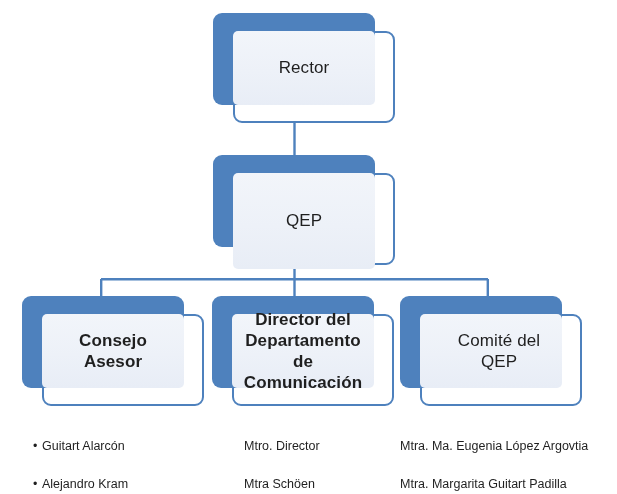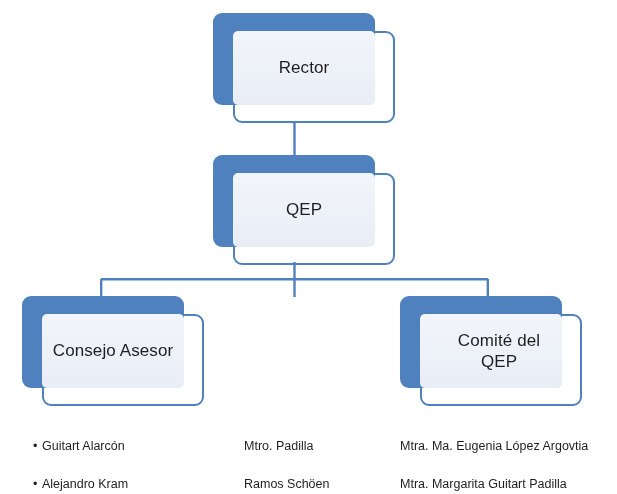--- a/index.html
+++ b/index.html
@@ -118,52 +118,61 @@
     <div class="shadow-rect" style="width:162px; height:92px;"></div>
     <div class="outline-rect" style="left:20px; top:18px; width:162px; height:92px;"></div>
     <div class="face-rect" style="left:20px; top:18px; width:142px; height:74px;">
       <div class="label">Rector</div>
     </div>
   </div>
 
   <div class="node" style="left:213px; top:155px; width:182px; height:110px;">
     <div class="shadow-rect" style="width:162px; height:92px;"></div>
     <div class="outline-rect" style="left:20px; top:18px; width:162px; height:92px;"></div>
-    <div class="face-rect" style="left:20px; top:18px; width:142px; height:74px;">
+    <div class="face-rect" style="left:20px; top:18px; width:142px; height:96px;">
       <div class="label">QEP</div>
     </div>
   </div>
 
   <div class="node" style="left:22px; top:296px; width:182px; height:110px;">
     <div class="shadow-rect" style="width:162px; height:92px;"></div>
     <div class="outline-rect" style="left:20px; top:18px; width:162px; height:92px;"></div>
-    <div class="face-rect" style="left:20px; top:18px; width:142px; height:74px;">
+    <div class="face-rect" style="left:20px; top:18px; width:142px; height:74px;font-weight:bold;">
       <div class="label">Consejo Asesor</div>
     </div>
   </div>
 
+  <div class="node bold" style="left:212px; top:296px; width:182px; height:110px;">
+    <div class="shadow-rect" style="width:162px; height:92px;"></div>
+    <div class="outline-rect" style="left:20px; top:18px; width:162px; height:92px;"></div>
+    <div class="face-rect" style="left:20px; top:18px; width:142px; height:74px;">
+      <div class="label">Director del
+Departamento de
+Comunicación</div>
+    </div>
+  </div>
 
   <div class="node" style="left:400px; top:296px; width:182px; height:110px;">
     <div class="shadow-rect" style="width:162px; height:92px;"></div>
     <div class="outline-rect" style="left:20px; top:18px; width:162px; height:92px;"></div>
     <div class="face-rect" style="left:20px; top:18px; width:142px; height:74px;padding-left:16px;">
       <div class="label">Comité del QEP</div>
     </div>
   </div>
 
   <div class="caption bulleted" style="left:33px; top:418px; width:200px;">
     <div class="cap-line">Guitart Alarcón</div>
     <div class="cap-line">Alejandro Kram</div>
     
     
   </div>
 
   <div class="caption" style="left:244px; top:418px; width:160px;">
-    <div class="cap-line">Mtro. Padilla</div>
-    <div class="cap-line">Ramos Schöen</div>
+    <div class="cap-line">Mtro. Director</div>
+    <div class="cap-line">Mtra Schöen</div>
   </div>
 
   <div class="caption" style="left:400px; top:418px; width:220px;">
     <div class="cap-line">Mtra. Ma. Eugenia López Argovtia</div>
     <div class="cap-line">Mtra. Margarita Guitart Padilla</div>
   </div>
 
 </div>
 
 </body></html>

